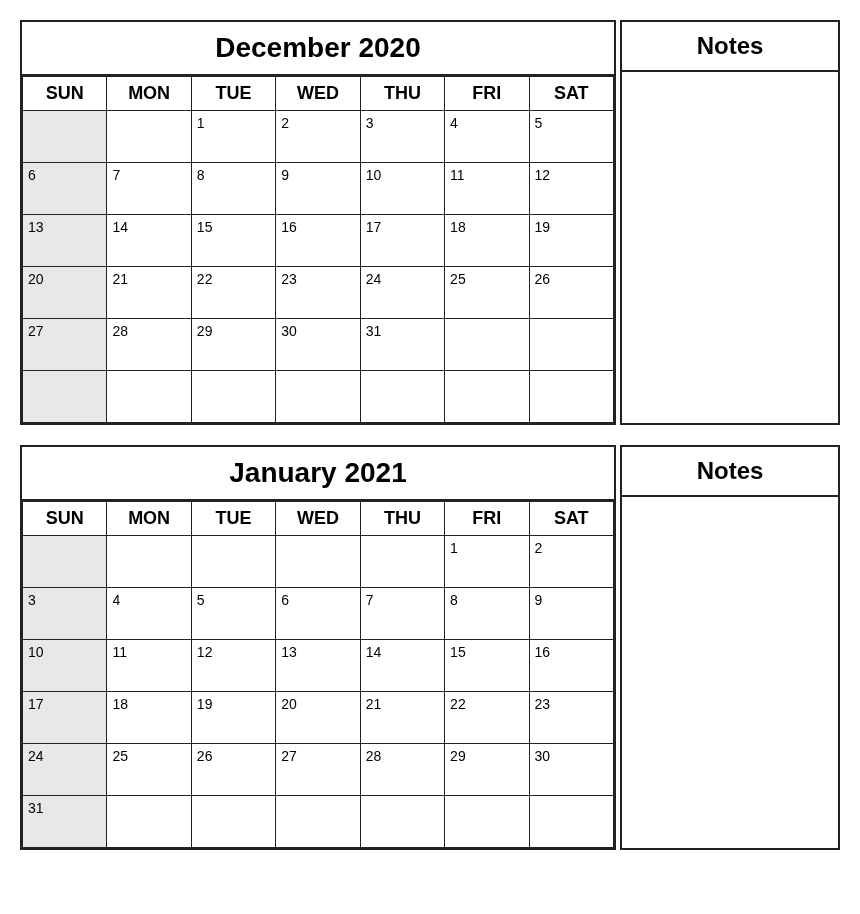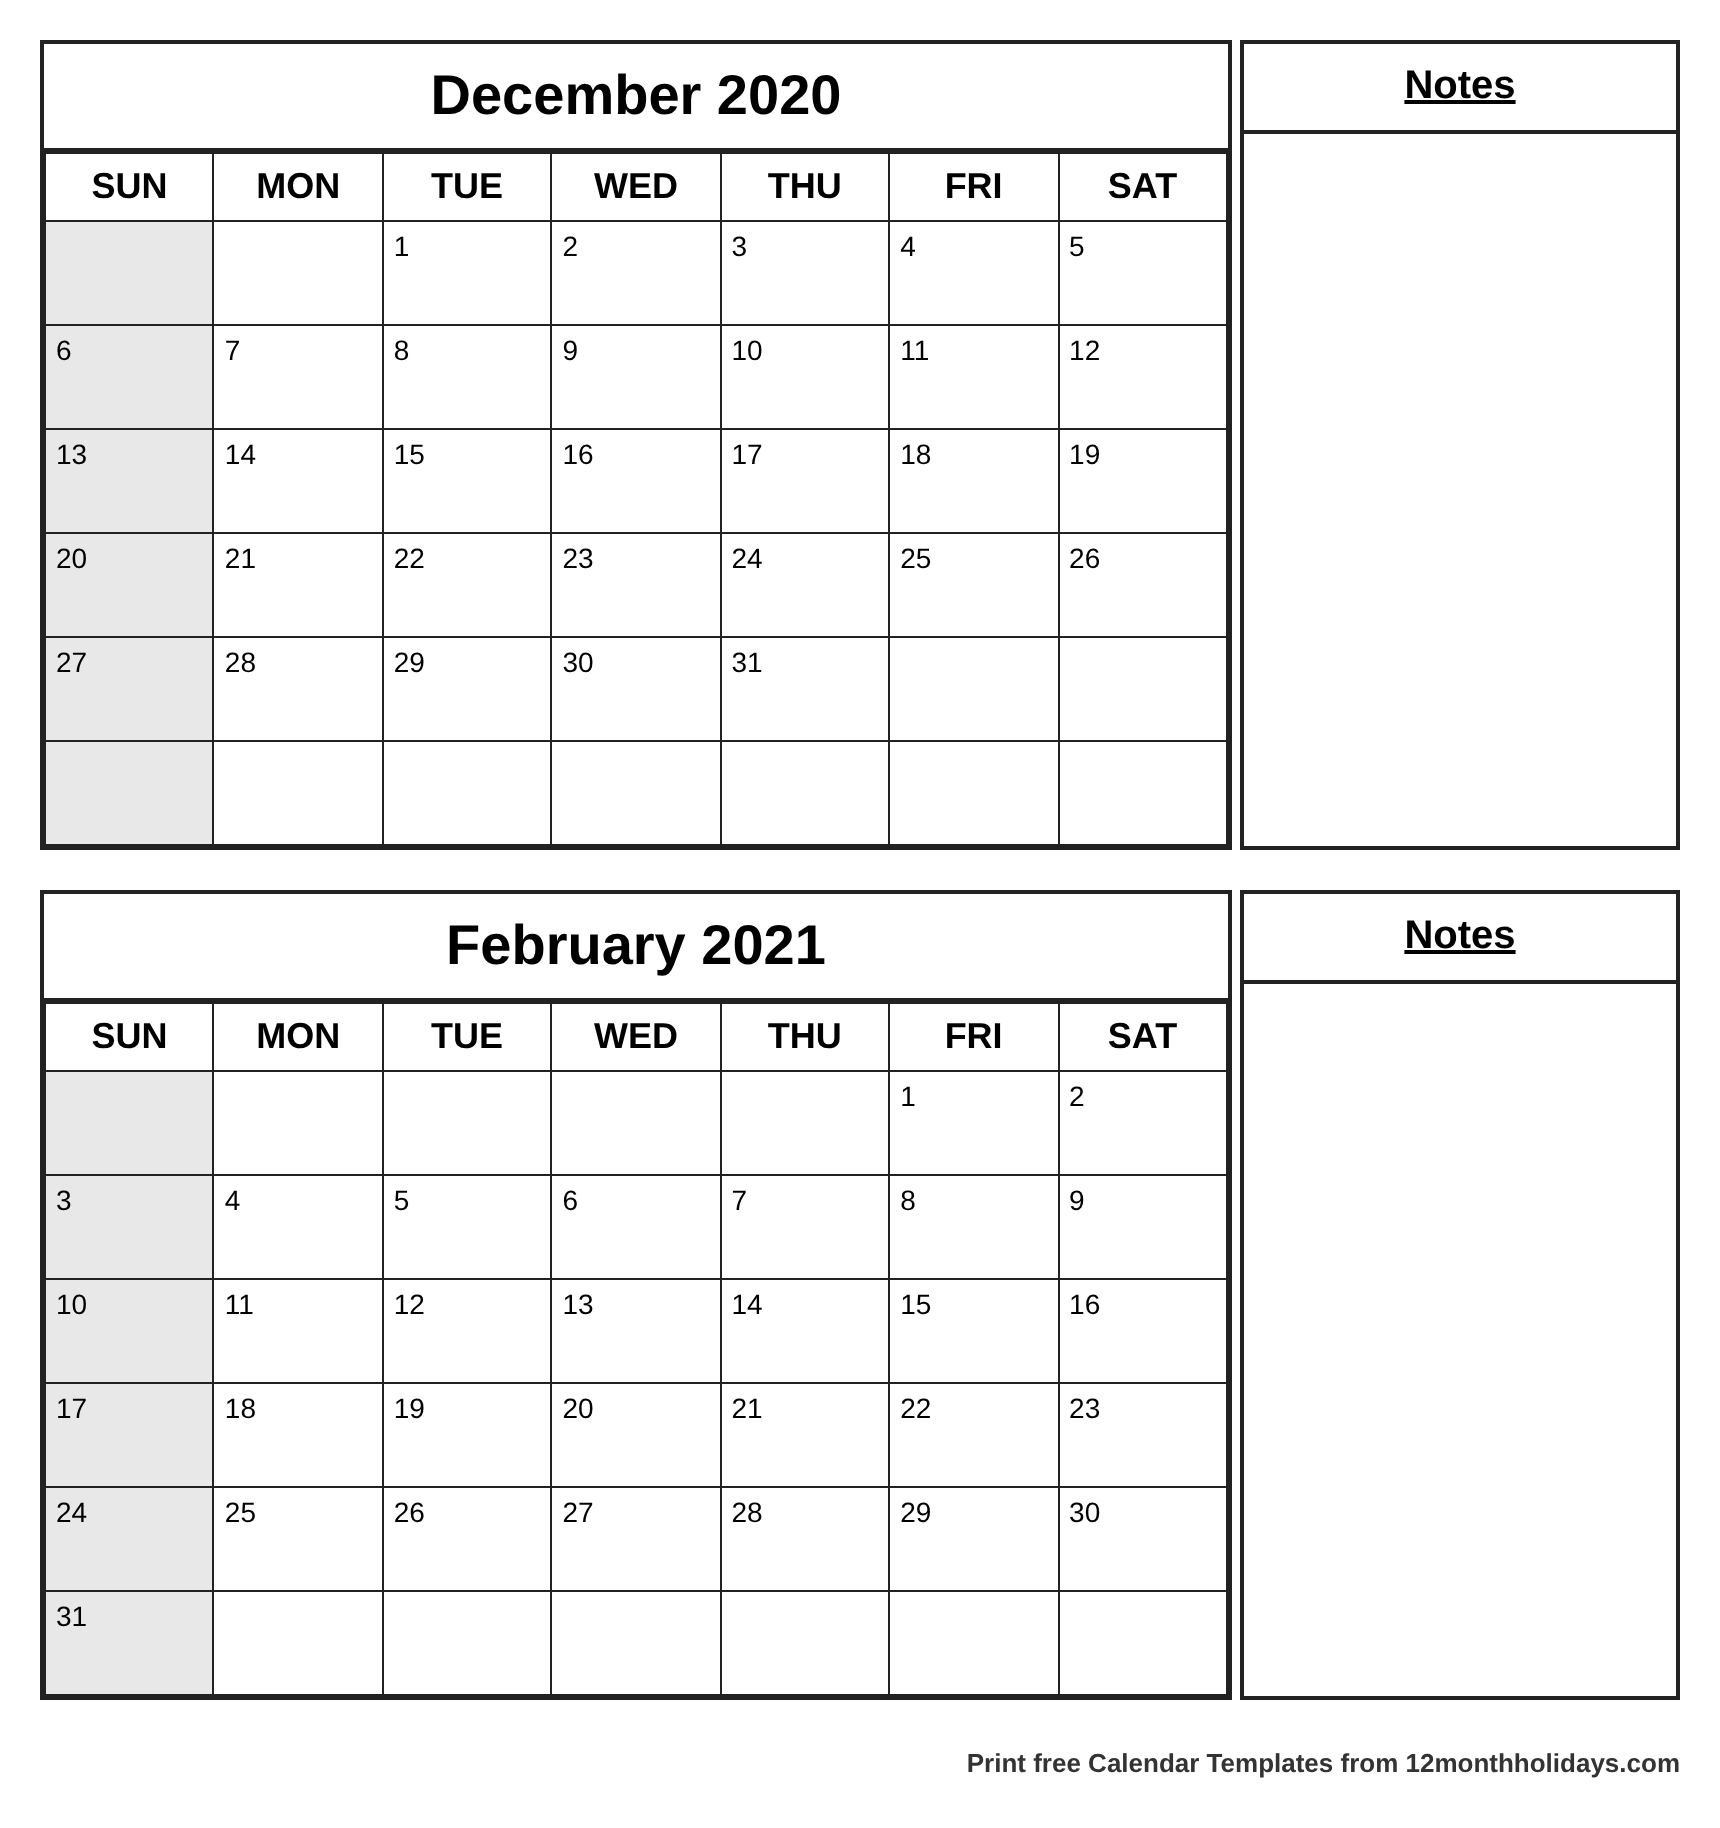--- a/index.html
+++ b/index.html
@@ -74,25 +74,24 @@
 
     .notes-section {
       width: 220px;
       border: 2px solid #222;
       display: flex;
       flex-direction: column;
     }
 
     .notes-title {
       text-align: center;
-      font-size: 20px;
+      font-size: 24px;
       font-weight: bold;
       padding: 10px 0;
       border-bottom: 2px solid #222;
-      text-decoration: underline;
     }
 
     .notes-body {
       flex: 1;
     }
 
     .footer {
       text-align: right;
       width: 820px;
       font-size: 13px;
@@ -183,21 +182,21 @@
       </table>
     </div>
     <div class="notes-section">
       <div class="notes-title">Notes</div>
       <div class="notes-body"></div>
     </div>
   </div>
 
   <div class="calendar-row">
     <div class="calendar-section">
-      <div class="calendar-title">February 2021</div>
+      <div class="calendar-title">January 2021</div>
       <table class="calendar-grid">
         <thead>
           <tr id="jan-header">
               <th>SUN</th>
               <th>MON</th>
               <th>TUE</th>
               <th>WED</th>
               <th>THU</th>
               <th>FRI</th>
               <th>SAT</th>
@@ -260,16 +259,13 @@
             </tr>
           </tbody>
       </table>
     </div>
     <div class="notes-section">
       <div class="notes-title">Notes</div>
       <div class="notes-body"></div>
     </div>
   </div>
 
-  <div class="footer">
-    <span>Print free Calendar Templates from </span><span>12monthholidays.com</span>
-  </div>
 </div>
 
 </body></html>

